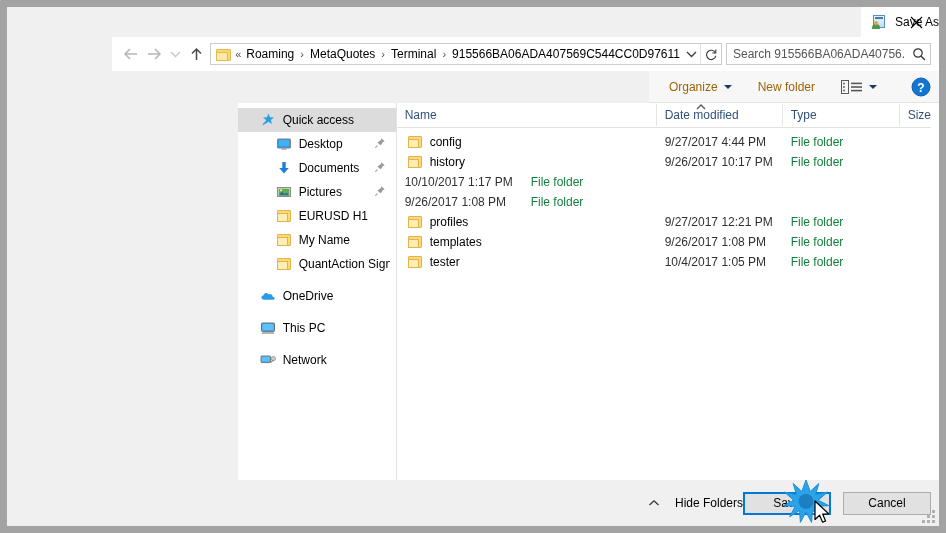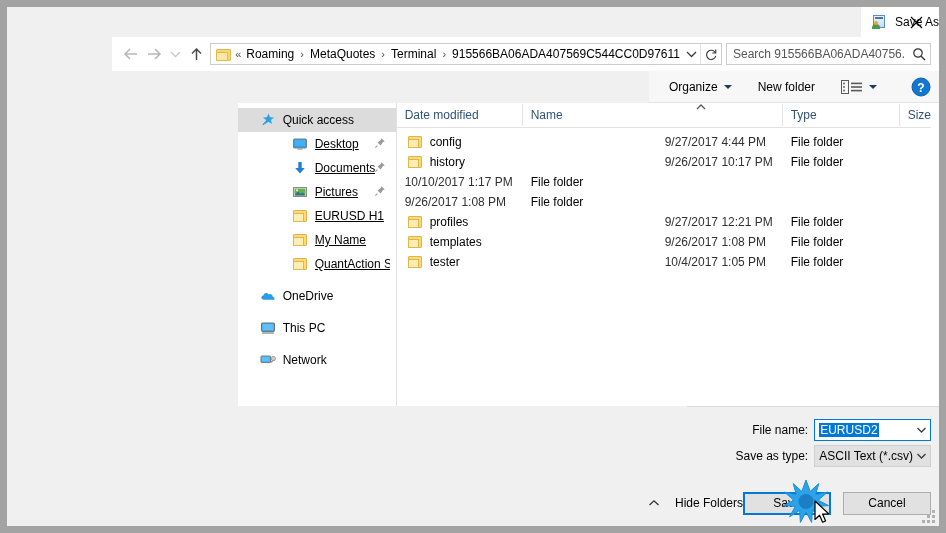--- a/index.html
+++ b/index.html
@@ -132,21 +132,21 @@
   
   .toolbar {
     height: 32px; flex: 0 0 32px;
     background: #f7f7f7;
     border-bottom: 1px solid #e2e2e2;
     display: flex; align-items: center;
     padding: 0 8px 0 14px;
     box-sizing: border-box;
   }
   .tb-item {
-    font-size: 12px; color: #000000;
+    font-size: 12px; color: #a16207;
     display: flex; align-items: center; gap: 6px;
     padding: 3px 6px; margin-right: 14px;
   }
   .tb-caret {
     width: 0; height: 0;
     border-left: 4px solid transparent; border-right: 4px solid transparent;
     border-top: 4px solid #1f3a63;
   }
   .tb-spacer { flex: 1 1 auto; }
   .view-icon { width: 22px; height: 16px; position: relative; }
@@ -164,21 +164,21 @@
     padding-top: 5px;
     box-sizing: border-box;
     overflow: hidden;
   }
   .sb-item {
     height: 24px; display: flex; align-items: center;
     padding-left: 22px; padding-right: 6px;
     font-size: 12px; color: #000;
     position: relative; box-sizing: border-box;
   }
-  .sb-item.indent { padding-left: 54px; text-decoration: underline; }
+  .sb-item.indent { padding-left: 38px; }
   .sb-item.selected { background: #dcdcdc; }
   .sb-ico {
     width: 16px; height: 16px; flex: 0 0 16px;
     margin-right: 7px; position: relative;
   }
   .sb-label { white-space: nowrap; overflow: hidden; }
   .sb-pin {
     position: absolute; right: 10px; top: 5px;
     width: 12px; height: 12px;
   }
@@ -222,21 +222,21 @@
     position: absolute; left: 298px; top: -3px;
   }
   .rows { flex: 1 1 auto; overflow: hidden; padding-top: 4px; }
   .row {
     height: 20px; display: flex; align-items: center;
     font-size: 12px; color: #000;
   }
   .cell { box-sizing: border-box; padding-left: 8px; white-space: nowrap; overflow: hidden; }
   .cell.c-name { flex: 0 0 260px; display: flex; align-items: center; gap: 7px; padding-left: 10px; }
   .cell.c-date { flex: 0 0 126px; color: #303030; }
-  .cell.c-type { flex: 0 0 117px; color: #000000; }
+  .cell.c-type { flex: 0 0 117px; color: #15803d; }
   .cell.c-size { flex: 1 1 auto; }
   .row-ico { width: 16px; height: 16px; position: relative; flex: 0 0 16px; }
 
   
   .form-area {
     flex: 0 0 74px; background: #f0f0f0;
     border-top: 1px solid #dcdcdc;
     padding: 12px 8px 0 0;
     box-sizing: border-box;
   }
@@ -538,22 +538,22 @@
             <path d="M10.6 10.5 L14.3 7.2" stroke="#8a8a8a" stroke-width="1.2"></path>
             <circle cx="13.4" cy="6.6" r="2.1" fill="#d0d0d0" stroke="#8a8a8a" stroke-width="0.8"></circle>
           </svg>
         </span>
         <span class="sb-label">Network</span>
       </div>
     </div>
 
     <div class="filelist">
       <div class="col-headers">
+        <div class="col c-name">Name</div>
         <div class="col c-date">Date modified</div>
-        <div class="col c-name">Name</div>
         <div class="col c-type">Type</div>
         <div class="col c-size">Size</div>
         <span class="sort-caret">
           <svg width="12" height="8" viewBox="0 0 12 8">
             <path d="M2 6 L6 2 L10 6" stroke="#5a5a5a" stroke-width="1.3" fill="none"></path>
           </svg>
         </span>
       </div>
 
       <div class="rows">
@@ -624,46 +624,20 @@
             <span>tester</span>
           </div>
           <div class="cell c-date">10/4/2017 1:05 PM</div>
           <div class="cell c-type">File folder</div>
           <div class="cell c-size"></div>
         </div>
       </div>
     </div>
   </div>
 
-  <div class="form-area">
-    <div class="form-row">
-      <div class="form-label">File name:</div>
-      <div class="combo filename">
-        <div class="combo-val">
-          <span>EURUSD2</span>
-        </div>
-        <div class="combo-arrow">
-          <svg width="11" height="8" viewBox="0 0 11 8">
-            <path d="M1.5 2 L5.5 6 L9.5 2" stroke="#3a3a3a" stroke-width="1.3" fill="none"></path>
-          </svg>
-        </div>
-      </div>
-    </div>
-    <div class="form-row">
-      <div class="form-label">Save as type:</div>
-      <div class="combo filetype">
-        <div class="combo-val">ASCII Text (*.csv)</div>
-        <div class="combo-arrow">
-          <svg width="11" height="8" viewBox="0 0 11 8">
-            <path d="M1.5 2 L5.5 6 L9.5 2" stroke="#3a3a3a" stroke-width="1.3" fill="none"></path>
-          </svg>
-        </div>
-      </div>
-    </div>
-  </div>
 
   <div class="footer">
     <div class="hide-folders">
       <span>
         <svg width="12" height="8" viewBox="0 0 12 8">
           <path d="M1.5 6 L6 1.8 L10.5 6" stroke="#333" stroke-width="1.3" fill="none"></path>
         </svg>
       </span>
       <span>Hide Folders</span>
     </div>

